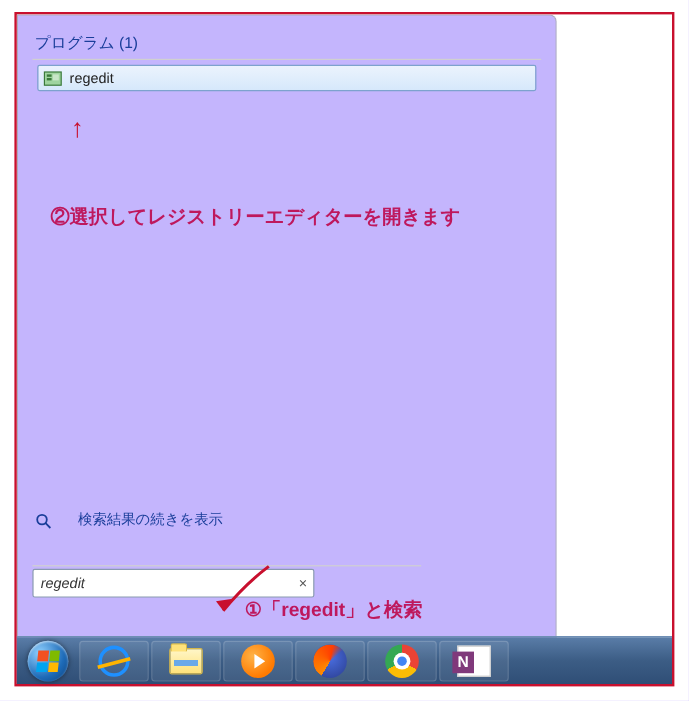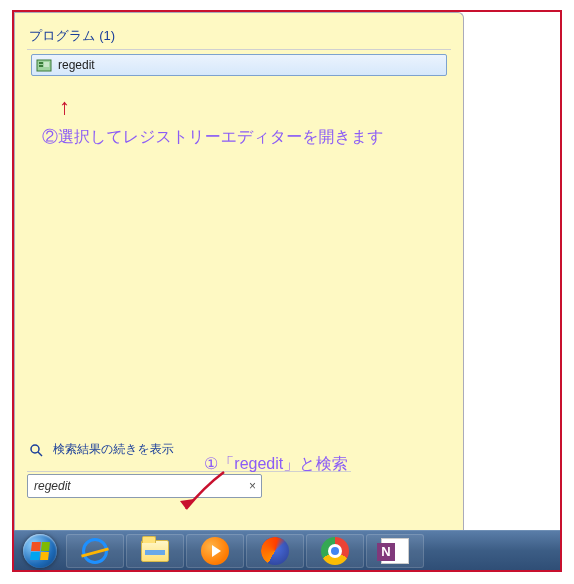--- a/index.html
+++ b/index.html
@@ -19,21 +19,21 @@
     width: 550px;
     height: 562px;
     border: 2px solid #c8102e;
   }
   .start-panel {
     position: absolute;
     left: 0;
     top: 0;
     width: 450px;
     height: 522px;
-    background: #fef9c3;
+    background: #c4b5fd;
     border-right: 1px solid #aab;
     border-top: 1px solid #aab;
     border-left: 1px solid #aab;
     border-radius: 0 6px 0 0;
     padding: 10px 12px 0 12px;
   }
   .section-header {
     color: #1a3e9a;
     font-size: 13px;
     padding: 4px 2px 4px 2px;
@@ -52,24 +52,25 @@
     margin: 0 4px;
   }
   .regedit-icon {
     width: 16px; height: 16px;
     display: flex; align-items: center; justify-content: center;
     font-size: 13px;
   }
   .result-text { color: #222; font-size: 12px; }
   .annot {
     position: absolute;
-    color: #8b5cf6;
-    font-weight: normal;
+    color: #be185d;
+    font-weight: bold;
     font-size: 16px;
     pointer-events: none;
+    margin-top: 44px;
   }
   .arrow-up {
     position: absolute;
     left: 45px;
     top: 82px;
     color: #c8102e;
     font-size: 22px;
     font-weight: bold;
     pointer-events: none;
   }
@@ -79,24 +80,24 @@
     position: absolute;
     left: 160px;
     top: 455px;
     width: 60px;
     height: 50px;
     pointer-events: none;
   }
   .more-results {
     position: absolute;
     left: 12px;
-    bottom: 72px;
-    display: flex;
-    align-items: center;
-    gap: 10px;
+    bottom: 88px;
+    display: flex;
+    align-items: center;
+    gap: 22px;
     color: #1a3e9a;
     font-size: 12px;
     padding: 4px 2px;
     justify-content: space-between;
   }
   .mag-icon {
     width: 14px; height: 14px;
     color: #1a3e9a;
   }
   .search-row {

